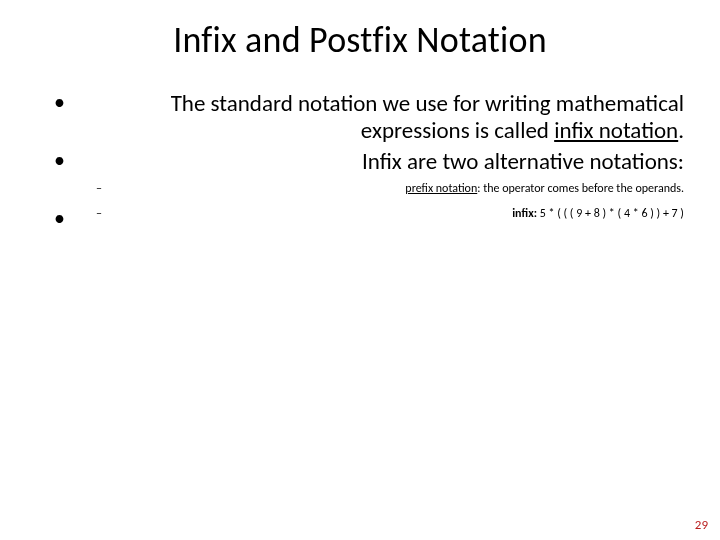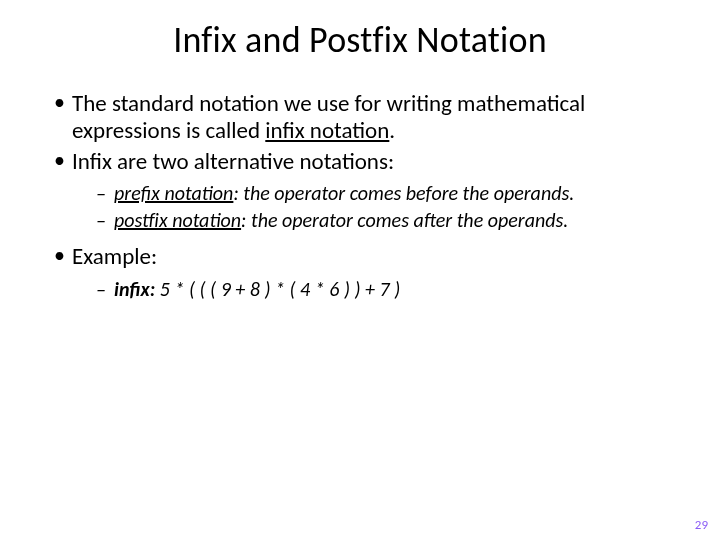--- a/index.html
+++ b/index.html
@@ -23,20 +23,21 @@
     text-align: center;
     font-size: 36px;
     font-weight: 400;
     margin: 0 0 28px 0;
     letter-spacing: 0.2px;
   }
   ul.level1 {
     margin: 0;
     padding: 0 0 0 18px;
     list-style: none;
+    text-align: right;
   }
   ul.level1 > li {
     position: relative;
     font-size: 23px;
     line-height: 1.18;
     margin-bottom: 4px;
     padding-left: 18px;
   }
   ul.level1 > li::before {
     content: "•";
@@ -45,40 +46,39 @@
     top: 0;
     font-size: 22px;
   }
   ul.level2 {
     margin: 6px 0 10px 0;
     padding: 0 0 0 24px;
     list-style: none;
   }
   ul.level2 > li {
     position: relative;
-    font-size: 20px;
+    font-size: 12px;
     line-height: 1.25;
     margin-bottom: 2px;
     padding-left: 18px;
-    font-style: italic;
   }
   ul.level2 > li::before {
     content: "–";
     position: absolute;
     left: 0;
     top: 0;
   }
   .underline { text-decoration: underline; }
   .bold { font-weight: 700; }
   .pagenum {
     position: absolute;
     right: 12px;
     bottom: 8px;
     font-size: 13px;
-    color: #8b5cf6;
+    color: #b91c1c;
   }
 </style>
 </head>
 <body>
 
 <div class="slide">
 
   <h1 class="title">Infix and Postfix Notation</h1>
 
   <ul class="level1">
@@ -87,28 +87,24 @@
       <span>The standard notation we use for writing mathematical expressions is called </span><span class="underline">infix notation</span><span>.</span>
     </li>
 
 
     <li>
       <span>Infix are two alternative notations:</span>
       <ul class="level2">
         <li>
           <span class="underline">prefix notation</span><span>: the operator comes before the operands.</span>
         </li>
-        <li>
-          <span class="underline">postfix notation</span><span>: the operator comes after the operands.</span>
-        </li>
       </ul>
     </li>
 
     <li>
-      <span>Example:</span>
       <ul class="level2">
         <li>
           <span class="bold">infix:</span><span>   5 * ( ( ( 9 + 8 ) *  ( 4 * 6 ) ) + 7 )</span>
         </li>
       </ul>
     </li>
 
   </ul>
 
   <div class="pagenum">29</div>

